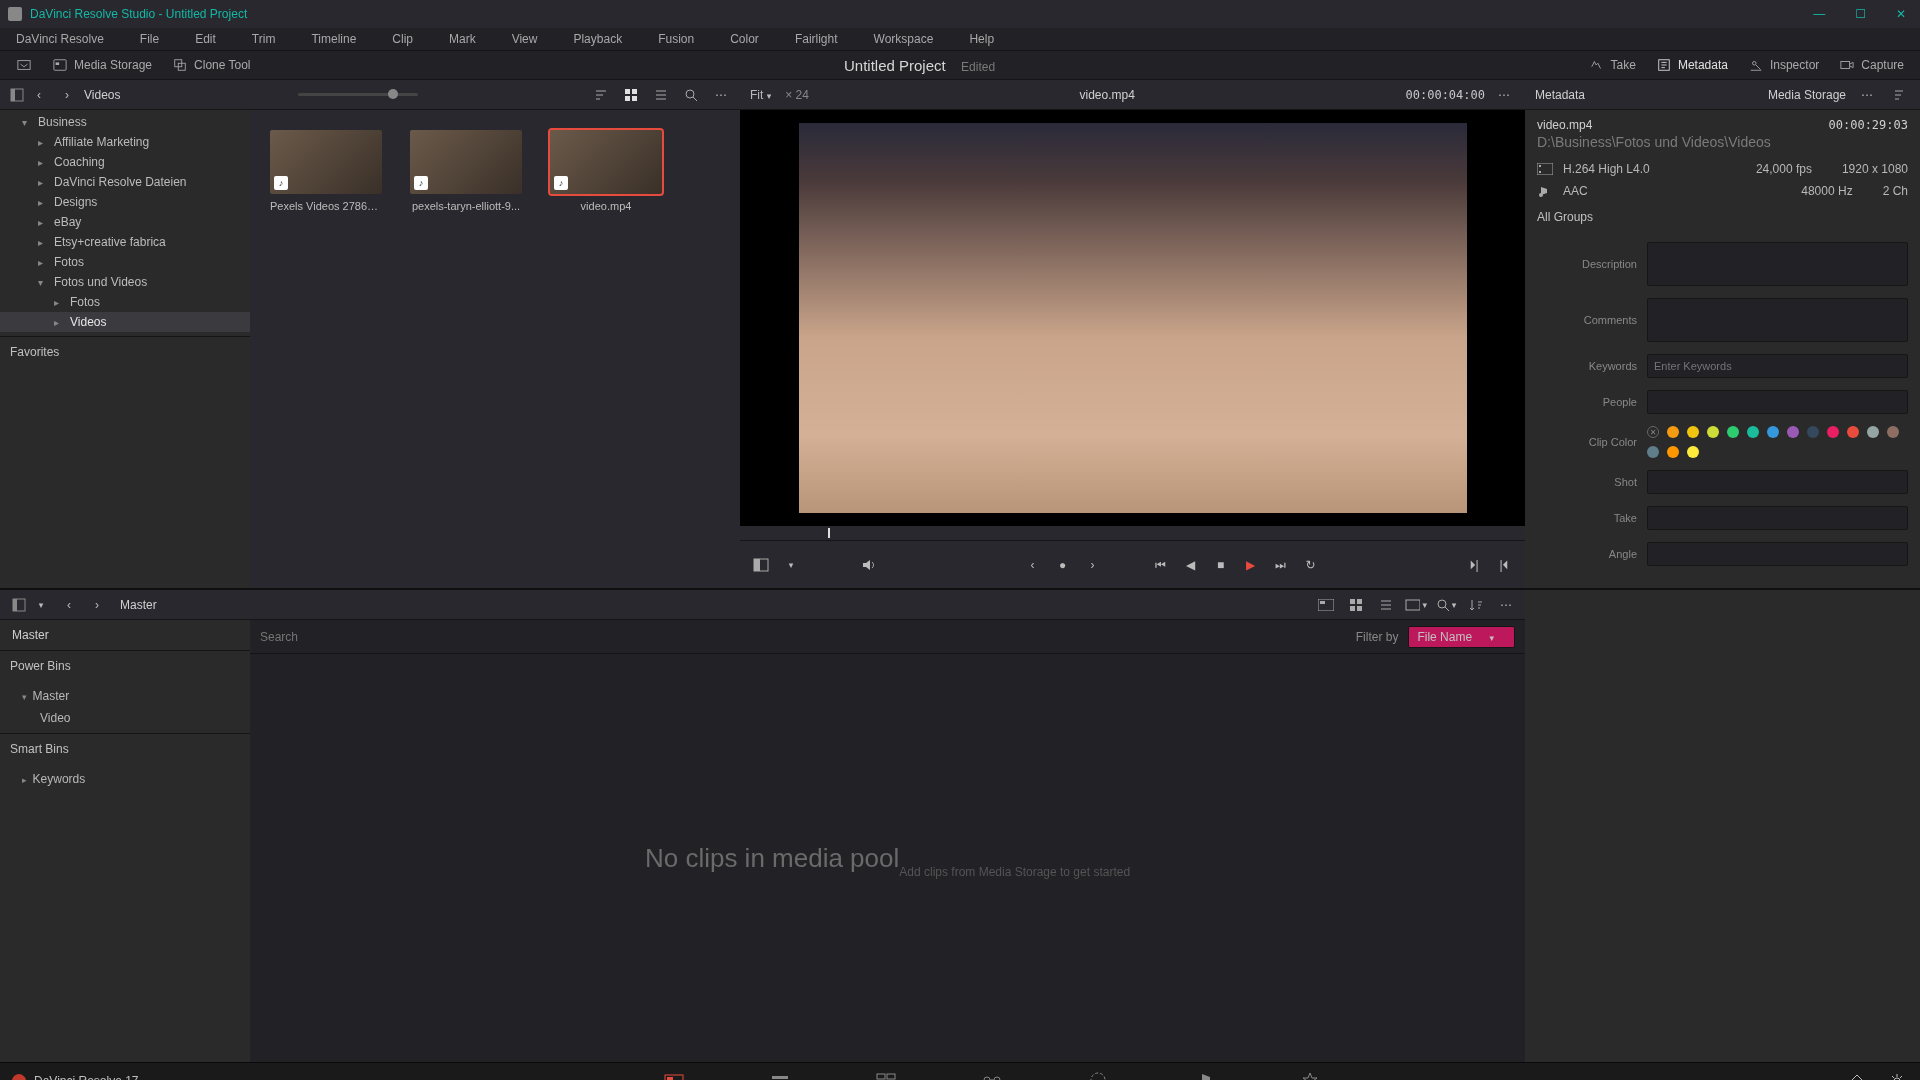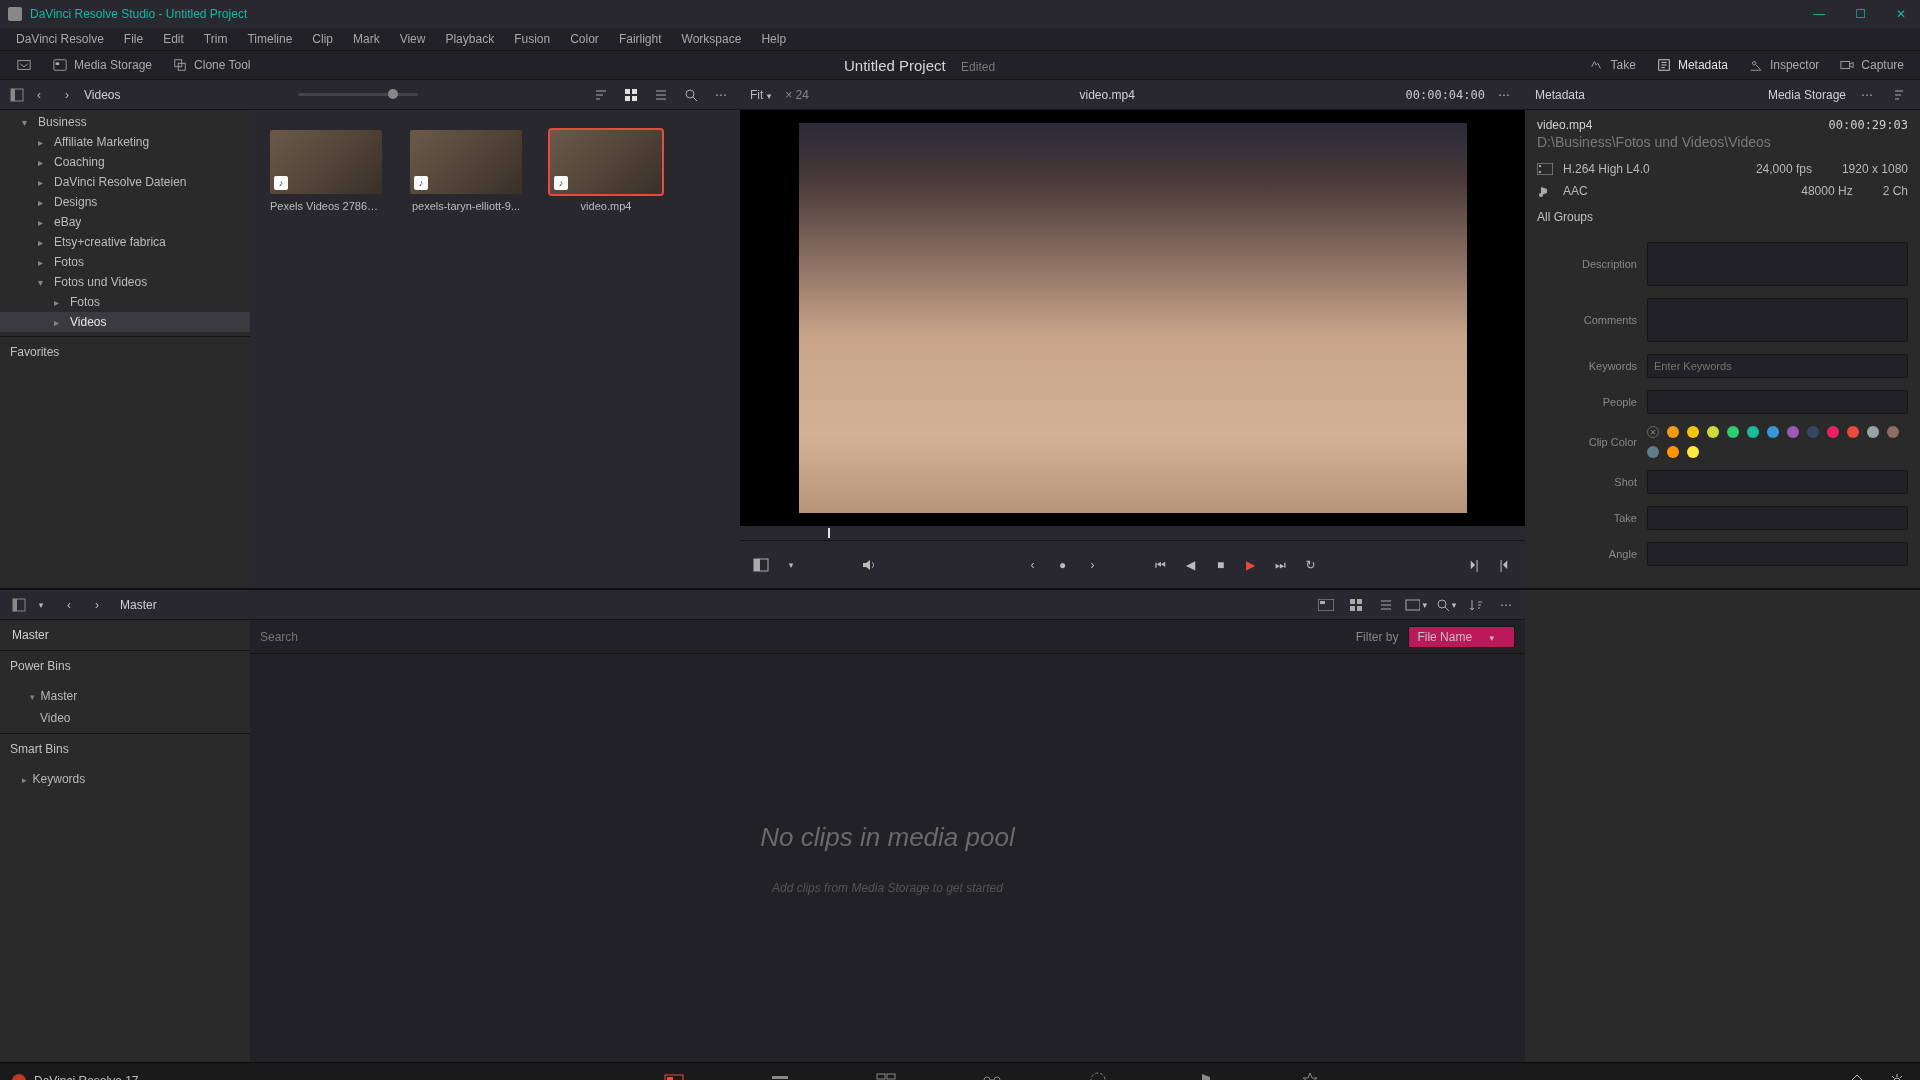--- a/index.html
+++ b/index.html
@@ -1,21 +1,21 @@
 <!DOCTYPE html>
 <html><head>
 <meta charset="utf-8">
 <style>
 * { margin: 0; padding: 0; box-sizing: border-box; font-family: "Segoe UI", Arial, sans-serif; }
 body { background: #1f1f1f; color: #b8b8b8; font-size: 12px; overflow: hidden; width: 1920px; height: 1080px; }
 .titlebar { height: 28px; background: #28282e; display: flex; align-items: center; padding: 0 8px; color: #14b8a6; }
 .titlebar-icon { width: 14px; height: 14px; background: #888; border-radius: 2px; margin-right: 8px; }
 .titlebar-controls { margin-left: auto; display: flex; gap: 18px; }
 .titlebar-controls span { cursor: pointer; padding: 0 6px; }
-.menubar { height: 22px; background: #212126; display: flex; align-items: center; padding: 0 8px; gap: 4px; }
+.menubar { height: 22px; background: #212126; display: flex; align-items: center; padding: 0 8px; gap: 20px; }
 .menubar span { padding: 2px 8px; color: #a8a8a8; cursor: pointer; }
 .toolbar { height: 30px; background: #212126; border-top: 1px solid #151515; border-bottom: 1px solid #151515; display: flex; align-items: center; padding: 0 6px; }
 .tb-btn { display: flex; align-items: center; gap: 6px; padding: 4px 10px; color: #aaa; cursor: pointer; }
 .tb-btn .ic { width: 16px; height: 14px; display: inline-block; }
 .tb-center { flex: 1; text-align: center; }
 .project-title { font-size: 15px; color: #d6d6d6; font-weight: 500; }
 .project-edited { font-size: 12px; color: #7a7a7a; margin-left: 12px; }
 .main { display: flex; height: 508px; background: #1b1b1b; }
 .left-panel { width: 250px; background: #2a2a2a; display: flex; flex-direction: column; }
 .panel-header { height: 30px; display: flex; align-items: center; padding: 0 6px; border-bottom: 1px solid #151515; background: #28282e; }
@@ -62,21 +62,21 @@
 .color-dot { width: 12px; height: 12px; border-radius: 50%; cursor: pointer; }
 .lower { height: 474px; display: flex; background: #1b1b1b; border-top: 2px solid #101010; }
 .lower-left { width: 250px; background: #2a2a2a; display:flex; flex-direction:column; }
 .lower-main { flex: 1; background: #212126; display:flex; flex-direction:column; }
 .lower-hdr { height: 30px; display:flex; align-items:center; padding:0 8px; border-bottom:1px solid #151515; background:#28282e; }
 .lower-hdr .right { margin-left:auto; display:flex; gap:8px; align-items:center; }
 .search-row { height: 34px; display:flex; align-items:center; padding:0 10px; border-bottom:1px solid #151515; }
 .search-input { flex: 1; background: transparent; border: none; color: #888; font-size: 12px; outline:none; }
 .filter-label { color:#888; margin: 0 10px; }
 .filter-select { background:#be185d; border:1px solid #151515; color:#c0c0c0; padding:3px 20px 3px 8px; border-radius:2px; cursor:pointer; }
-.pool-empty { flex:1; display:flex; flex-direction:column; align-items:center; justify-content:center; color:#555;font-style:italic; }
+.pool-empty { flex:1; display:flex; align-items:center; justify-content:center; color:#555; }
 .pool-empty h2 { font-size: 26px; font-weight: 400; color:#6a6a6a; }
 .pool-empty p { margin-top: 28px; color:#555; }
 .bins { padding: 4px 0; }
 .bin-item { padding: 4px 12px; cursor:pointer; }
 .bin-hdr { padding: 8px 10px; color:#c0c0c0; border-top: 1px solid #151515; }
 .pages { height: 36px; background: #1a1a1a; border-top: 1px solid #0a0a0a; display:flex; align-items:center; padding: 0 12px; }
 .pages .brand { display:flex; align-items:center; gap:8px; color:#c0c0c0; }
 .brand-icon { width:14px; height:14px; background:#c0392b; border-radius:50%; transform: rotate(20deg); }
 .page-tabs { flex:1; display:flex; justify-content:center; gap: 80px; }
 .page-tab { width: 26px; height: 20px; display:inline-flex; align-items:center; justify-content:center; color:#888; cursor:pointer; border-bottom: 2px solid transparent; }
@@ -445,21 +445,21 @@
         <span class="tc-btn">›</span>
       </span>
       <span style="color:#d0d0d0;margin-left:6px">Master</span>
     </div>
 
     <div class="bins">
       <div class="bin-item" style="color:#d0d0d0">Master</div>
     </div>
     <div class="bin-hdr">Power Bins</div>
     <div class="bins">
-      <div class="bin-item" style="padding-left:30px"><span style="font-size:9px;color:#888;margin-right:6px">▾</span><span>Master</span></div>
+      <div class="bin-item" style="padding-left:22px"><span style="font-size:9px;color:#888;margin-right:6px">▾</span><span>Master</span></div>
       <div class="bin-item" style="padding-left:40px">Video</div>
     </div>
     <div class="bin-hdr">Smart Bins</div>
     <div class="bins">
       <div class="bin-item" style="padding-left:22px"><span style="font-size:9px;color:#888;margin-right:6px">▸</span><span>Keywords</span></div>
     </div>
   </div>
   <div class="lower-main">
     <div class="lower-hdr">
       <div class="right">

